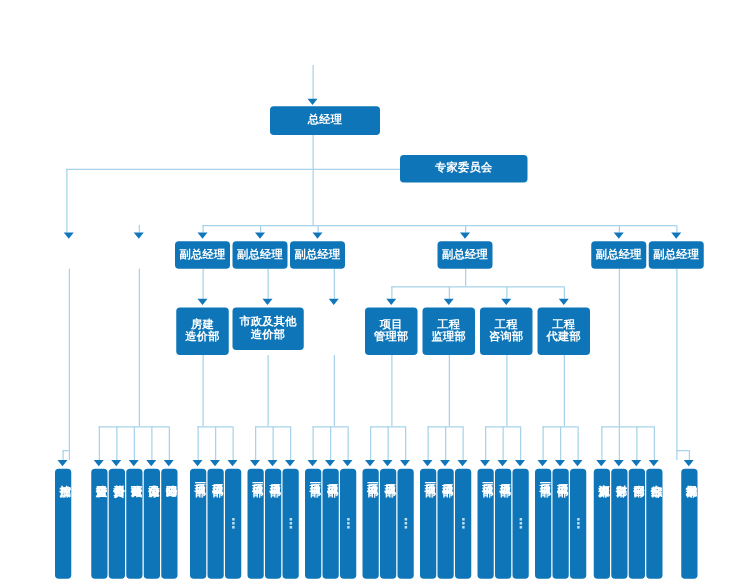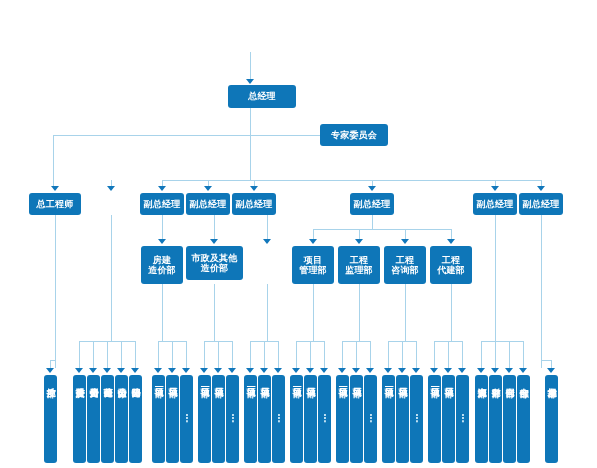--- a/index.html
+++ b/index.html
@@ -183,25 +183,24 @@
       <div class="arw" style="left: 505px; top: 368px;"></div>
       <div class="ln v" style="left: 523px; top: 341px; height: 27px;"></div>
       <div class="arw" style="left: 519px; top: 368px;"></div>
       <div class="ln v" style="left: 541px; top: 215px; height: 153px;"></div>
       <div class="arw" style="left: 547px; top: 368px;"></div>
       <div class="ln v" style="left: 551px; top: 360px; height: 8px;"></div>
       <div class="ln h" style="left: 541px; top: 360px; width: 10px;"></div>
     </div>
 
 
-  <div class="box h" style="left:228px;top:85px;width:68px;height:23px;">总经理</div>
-
-  <div class="box h" style="left:320px;top:124px;width:68px;height:22px;text-align:center;">专家委员会</div>
-
-  <div class="box h" style="left:29px;top:193px;width:52px;height:22px;">总工程师</div>
+  <div class="box h" style="left:216px;top:85px;width:88px;height:23px;">总经理</div>
+
+  <div class="box h" style="left:320px;top:124px;width:102px;height:22px;text-align:center;">专家委员会</div>
+
   <div class="box h" style="left:140px;top:193px;width:44px;height:22px;">副总经理</div>
   <div class="box h" style="left:186px;top:193px;width:44px;height:22px;">副总经理</div>
   <div class="box h" style="left:232px;top:193px;width:44px;height:22px;">副总经理</div>
   <div class="box h" style="left:350px;top:193px;width:44px;height:22px;">副总经理</div>
   <div class="box h" style="left:473px;top:193px;width:44px;height:22px;">副总经理</div>
   <div class="box h" style="left:519px;top:193px;width:44px;height:22px;">副总经理</div>
 
   <div class="box l4" style="left:141px;top:246px;width:42px;height:38px;flex-direction:column;">
     <span>房建</span>
     <span>造价部</span>

